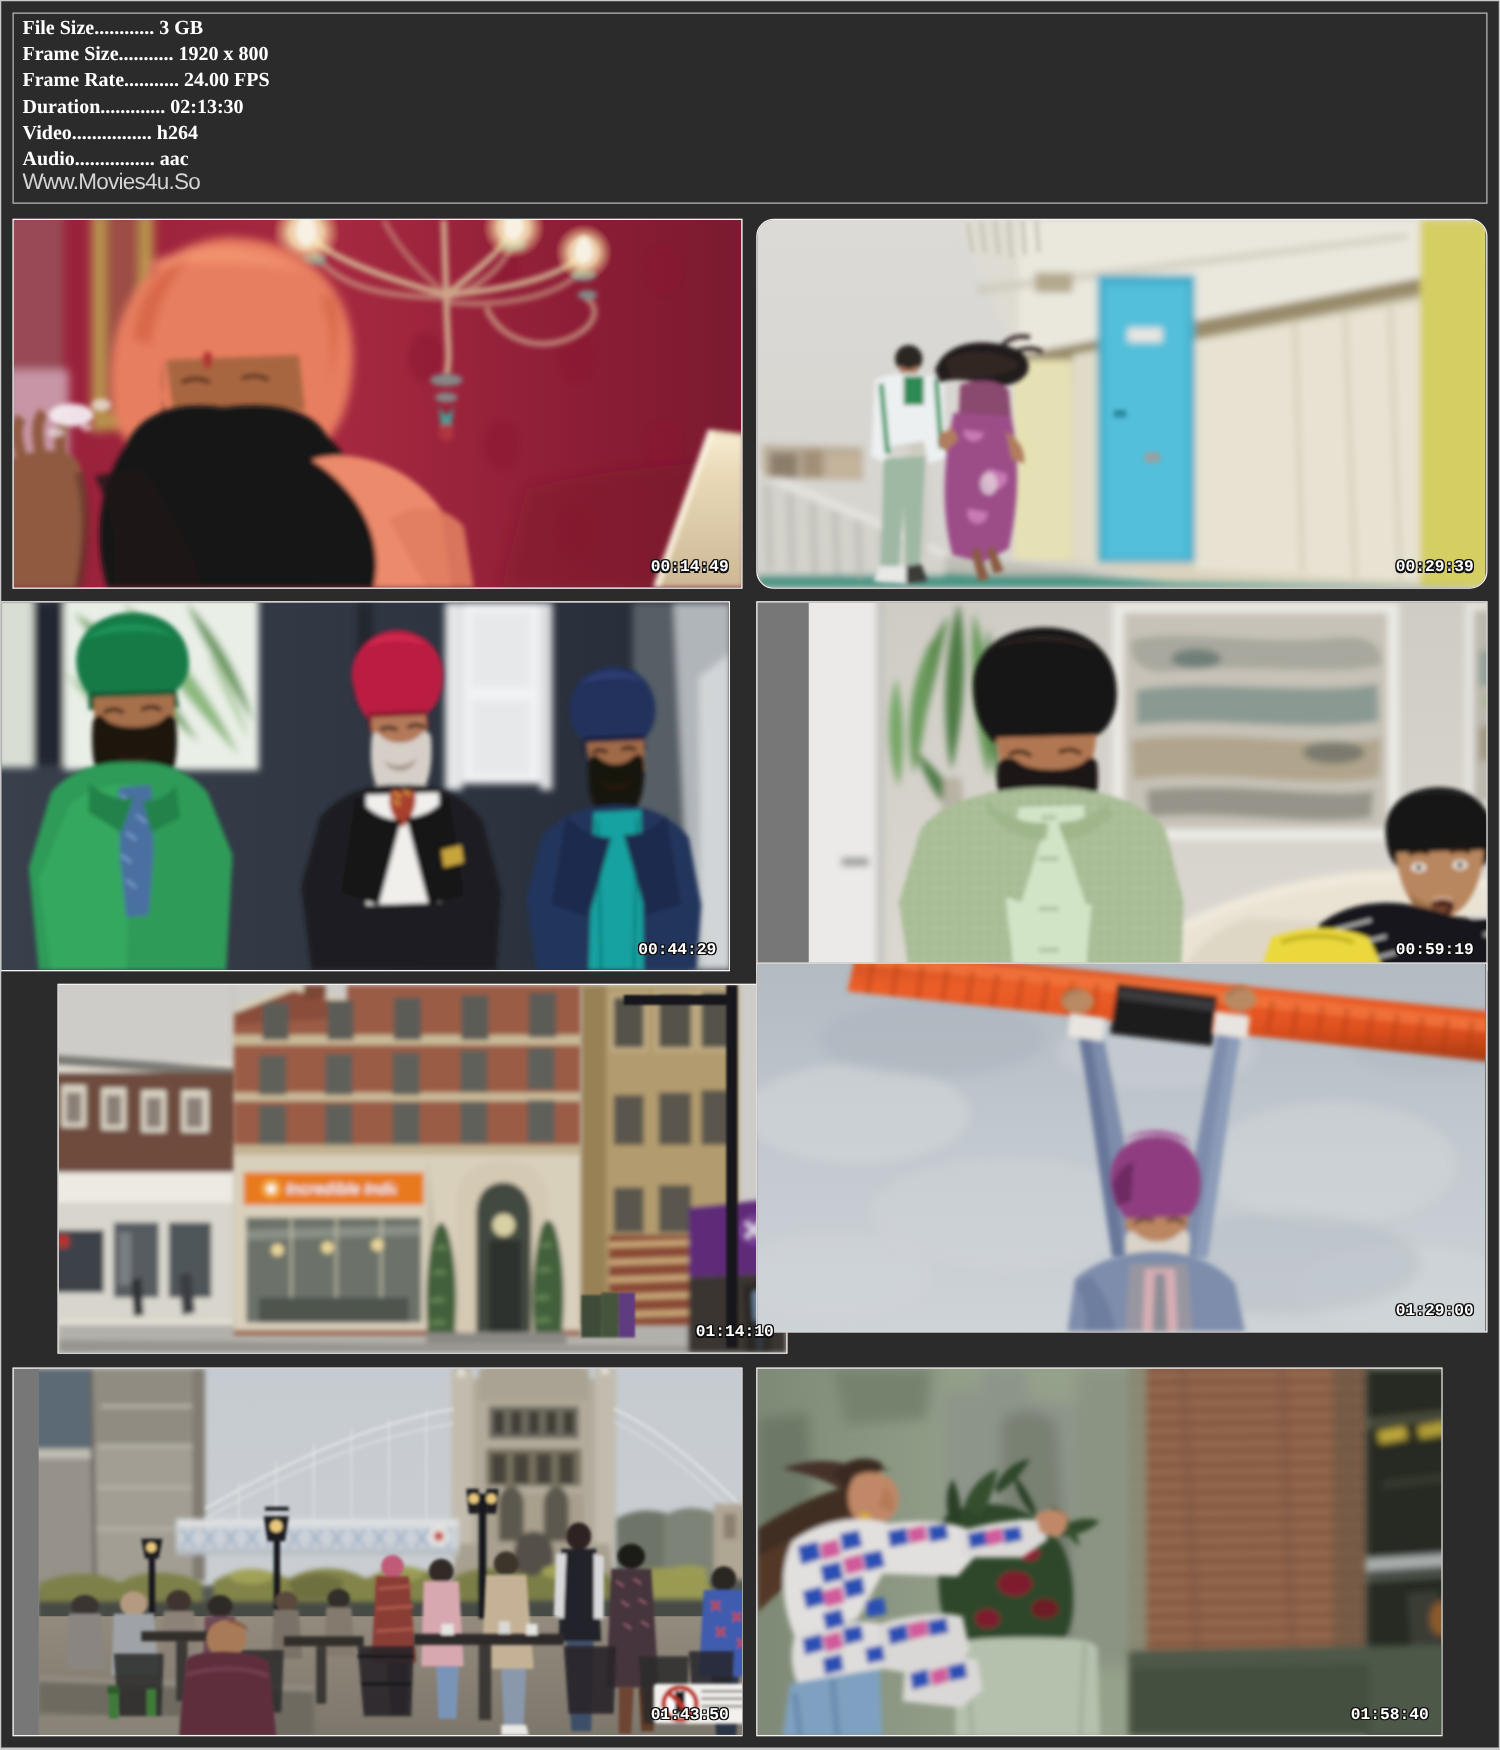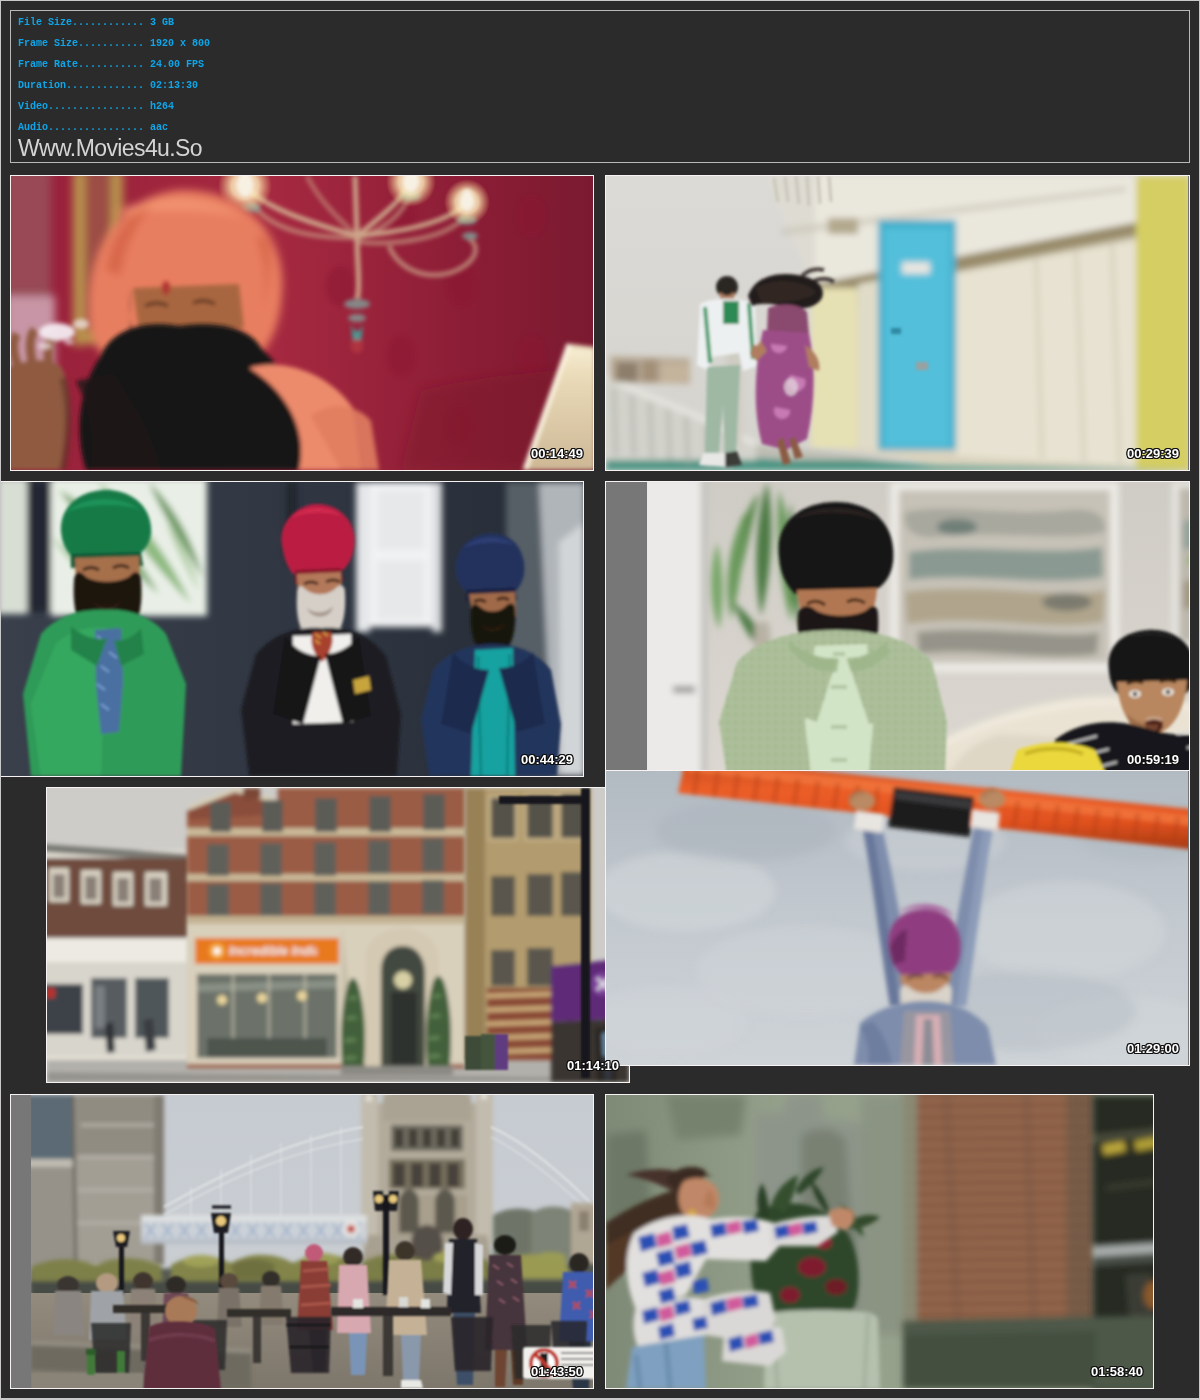--- a/index.html
+++ b/index.html
@@ -3,32 +3,32 @@
 <meta charset="utf-8">
 <style>
   html,body{margin:0;padding:0;}
   body{width:1200px;height:1400px;background:#2b2b2b;position:relative;overflow:hidden;
        font-family:"Liberation Sans",sans-serif;}
   #frame-r{position:absolute;right:0;top:0;width:1px;height:1400px;background:#c9c9c9;z-index:50;}
   #frame-b{position:absolute;left:0;bottom:0;width:1200px;height:2px;background:#c9c9c9;z-index:50;}
   #frame-l{position:absolute;left:0;top:0;width:1px;height:1400px;background:#c9c9c9;z-index:50;}
   #frame-t{position:absolute;left:0;top:0;width:1200px;height:1px;background:#c9c9c9;z-index:50;}
   #panel{position:absolute;left:10px;top:10px;width:1178px;height:151px;border:1px solid #b9b9b9;}
-  #panel pre{margin:0;padding:1px 0 0 7px;font-family:Liberation Mono, monospace;
-       font-weight:bold;font-size:10px;line-height:21px;color:#0ea5e9;}
+  #panel pre{margin:0;padding:1px 0 0 7px;font-family:Liberation Serif, serif;
+       font-weight:bold;font-size:16px;line-height:21px;color:#ffffff;}
   #site{position:absolute;left:7px;top:124px;font-family:"Liberation Sans",sans-serif;
-       font-size:23px;color:#d4d4d4;letter-spacing:-0.6px;}
+       font-size:18px;color:#d4d4d4;letter-spacing:-0.6px;}
   .img{position:absolute;width:584px;height:296px;border:1px solid #f7f3f2;box-sizing:border-box;
        overflow:hidden;background:#777;}
   .img svg{display:block;width:582px;height:294px;}
-  .ts{position:absolute;right:10px;bottom:9px;font-family:Liberation Sans, sans-serif;
+  .ts{position:absolute;right:10px;bottom:9px;font-family:Liberation Mono, monospace;
       font-weight:bold;font-size:13px;color:#fff;z-index:5;
       text-shadow:-1px -1px 0 #111,1px -1px 0 #111,-1px 1px 0 #111,1px 1px 0 #111,0 1px 0 #111,0 -1px 0 #111,1px 0 0 #111,-1px 0 0 #111;}
   #i1{left:10px;top:175px;}
-  #i2{left:605px;top:175px;width:585px;}
+  #i2{left:605px;top:175px;width:585px;border-radius:14px;}
   #i3{left:0;top:481px;}
   #i4{left:605px;top:481px;width:585px;padding-left:41px;}
   #i5{left:10px;top:787px;margin-left:36px;}
   #i6{left:605px;top:770px;width:585px;}
   #i7{left:10px;top:1094px;height:295px;padding-left:20px;}
   #i8{left:605px;top:1094px;width:549px;height:295px;}
 </style>
 </head>
 <body>
 <div id="frame-r"></div>

